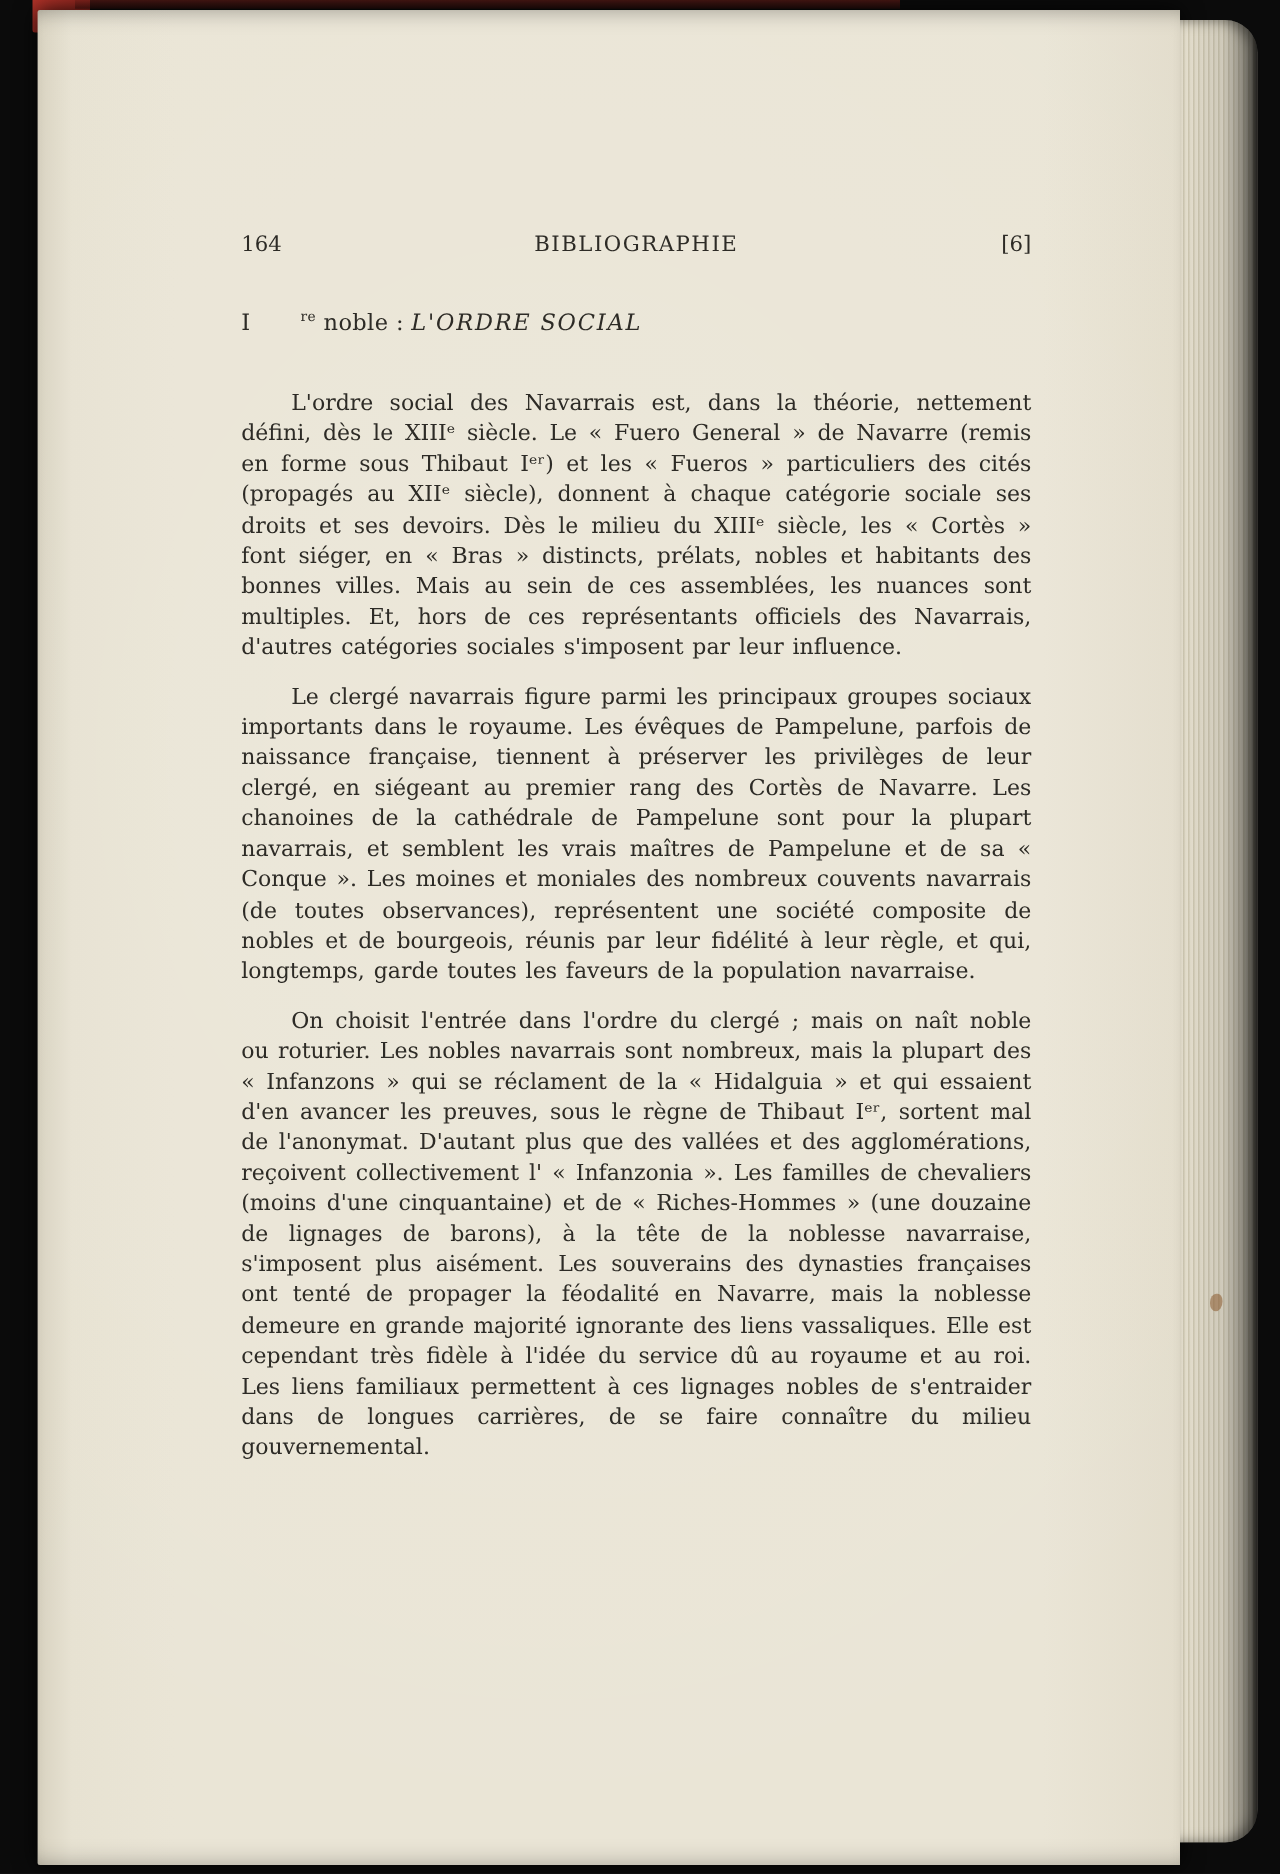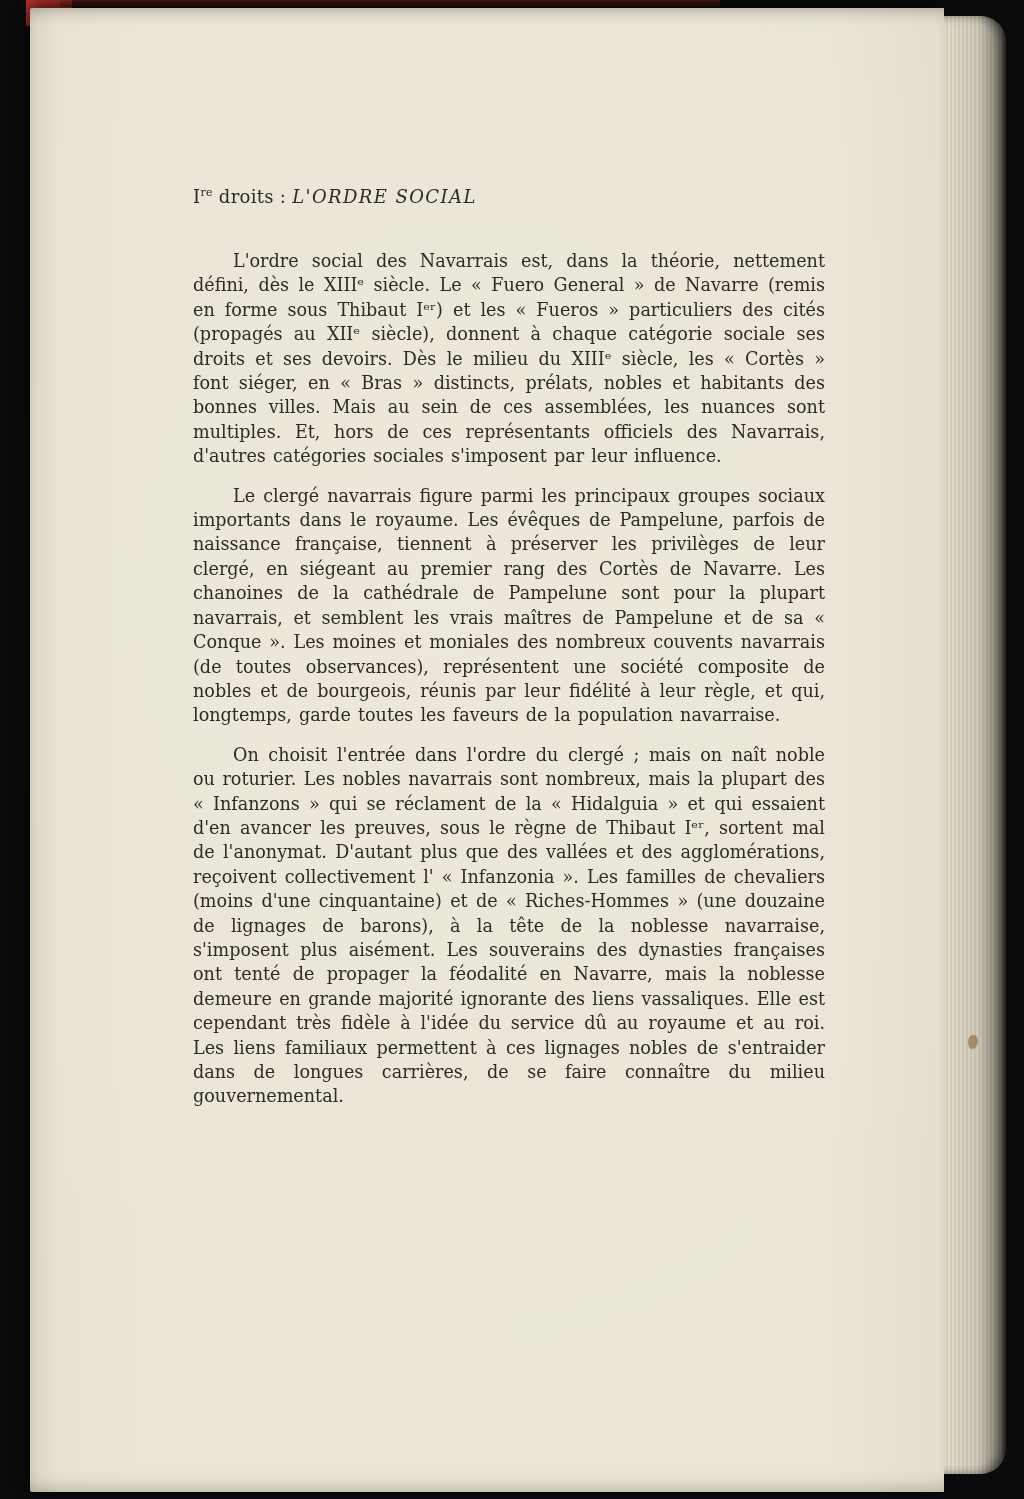--- a/index.html
+++ b/index.html
@@ -95,20 +95,21 @@
   .running-head .rh-right { width: 120px; text-align: right; }
   .section-heading {
     font-size: 18px;
     font-weight: normal;
     margin: 0 0 42px 0;
     letter-spacing: 0.3px;
   }
   .section-heading sup {
     font-size: 11px;
     line-height: 0;
+    margin-left: 40px;
   }
   .section-heading .heading-title {
     font-style: italic;
     letter-spacing: 1.4px;
   }
   .para {
     margin: 15px 0 10px 0;
     font-size: 17.6px;
     line-height: 24.4px;
     text-align: justify;
@@ -121,22 +122,27 @@
 <body>
 
 <div class="scan">
 
   <div class="red-corner"></div>
   <div class="red-corner2"></div>
 
   <div class="page">
     <div class="text-block">
 
+      <div class="running-head">
+        <span class="rh-left">164</span>
+        <span class="rh-title">BIBLIOGRAPHIE</span>
+        <span class="rh-right">[6]</span>
+      </div>
 
-      <h1 class="section-heading"><span>I</span><sup>re</sup><span> droits : </span><em class="heading-title">L'ORDRE SOCIAL</em></h1>
+      <h1 class="section-heading"><span>I</span><sup>re</sup><span> noble : </span><em class="heading-title">L'ORDRE SOCIAL</em></h1>
 
       <p class="para">L'ordre social des Navarrais est, dans la théorie, nettement défini, dès le XIIIᵉ siècle. Le « Fuero General » de Navarre (remis en forme sous Thibaut Iᵉʳ) et les « Fueros » particuliers des cités (propagés au XIIᵉ siècle), donnent à chaque catégorie sociale ses droits et ses devoirs. Dès le milieu du XIIIᵉ siècle, les « Cortès » font siéger, en « Bras » distincts, prélats, nobles et habitants des bonnes villes. Mais au sein de ces assemblées, les nuances sont multiples. Et, hors de ces représentants officiels des Navarrais, d'autres catégories sociales s'imposent par leur influence.</p>
       <p class="para">Le clergé navarrais figure parmi les principaux groupes sociaux importants dans le royaume. Les évêques de Pampelune, parfois de naissance française, tiennent à préserver les privilèges de leur clergé, en siégeant au premier rang des Cortès de Navarre. Les chanoines de la cathédrale de Pampelune sont pour la plupart navarrais, et semblent les vrais maîtres de Pampelune et de sa « Conque ». Les moines et moniales des nombreux couvents navarrais (de toutes observances), représentent une société composite de nobles et de bourgeois, réunis par leur fidélité à leur règle, et qui, longtemps, garde toutes les faveurs de la population navarraise.</p>
       <p class="para">On choisit l'entrée dans l'ordre du clergé ; mais on naît noble ou roturier. Les nobles navarrais sont nombreux, mais la plupart des « Infanzons » qui se réclament de la « Hidalguia » et qui essaient d'en avancer les preuves, sous le règne de Thibaut Iᵉʳ, sortent mal de l'anonymat. D'autant plus que des vallées et des agglomérations, reçoivent collectivement l' « Infanzonia ». Les familles de chevaliers (moins d'une cinquantaine) et de « Riches-Hommes » (une douzaine de lignages de barons), à la tête de la noblesse navarraise, s'imposent plus aisément. Les souverains des dynasties françaises ont tenté de propager la féodalité en Navarre, mais la noblesse demeure en grande majorité ignorante des liens vassaliques. Elle est cependant très fidèle à l'idée du service dû au royaume et au roi. Les liens familiaux permettent à ces lignages nobles de s'entraider dans de longues carrières, de se faire connaître du milieu gouvernemental.</p>
 
     </div>
   </div>
 
   <div class="fore-edge"></div>
   <div class="fore-edge-stain"></div>

